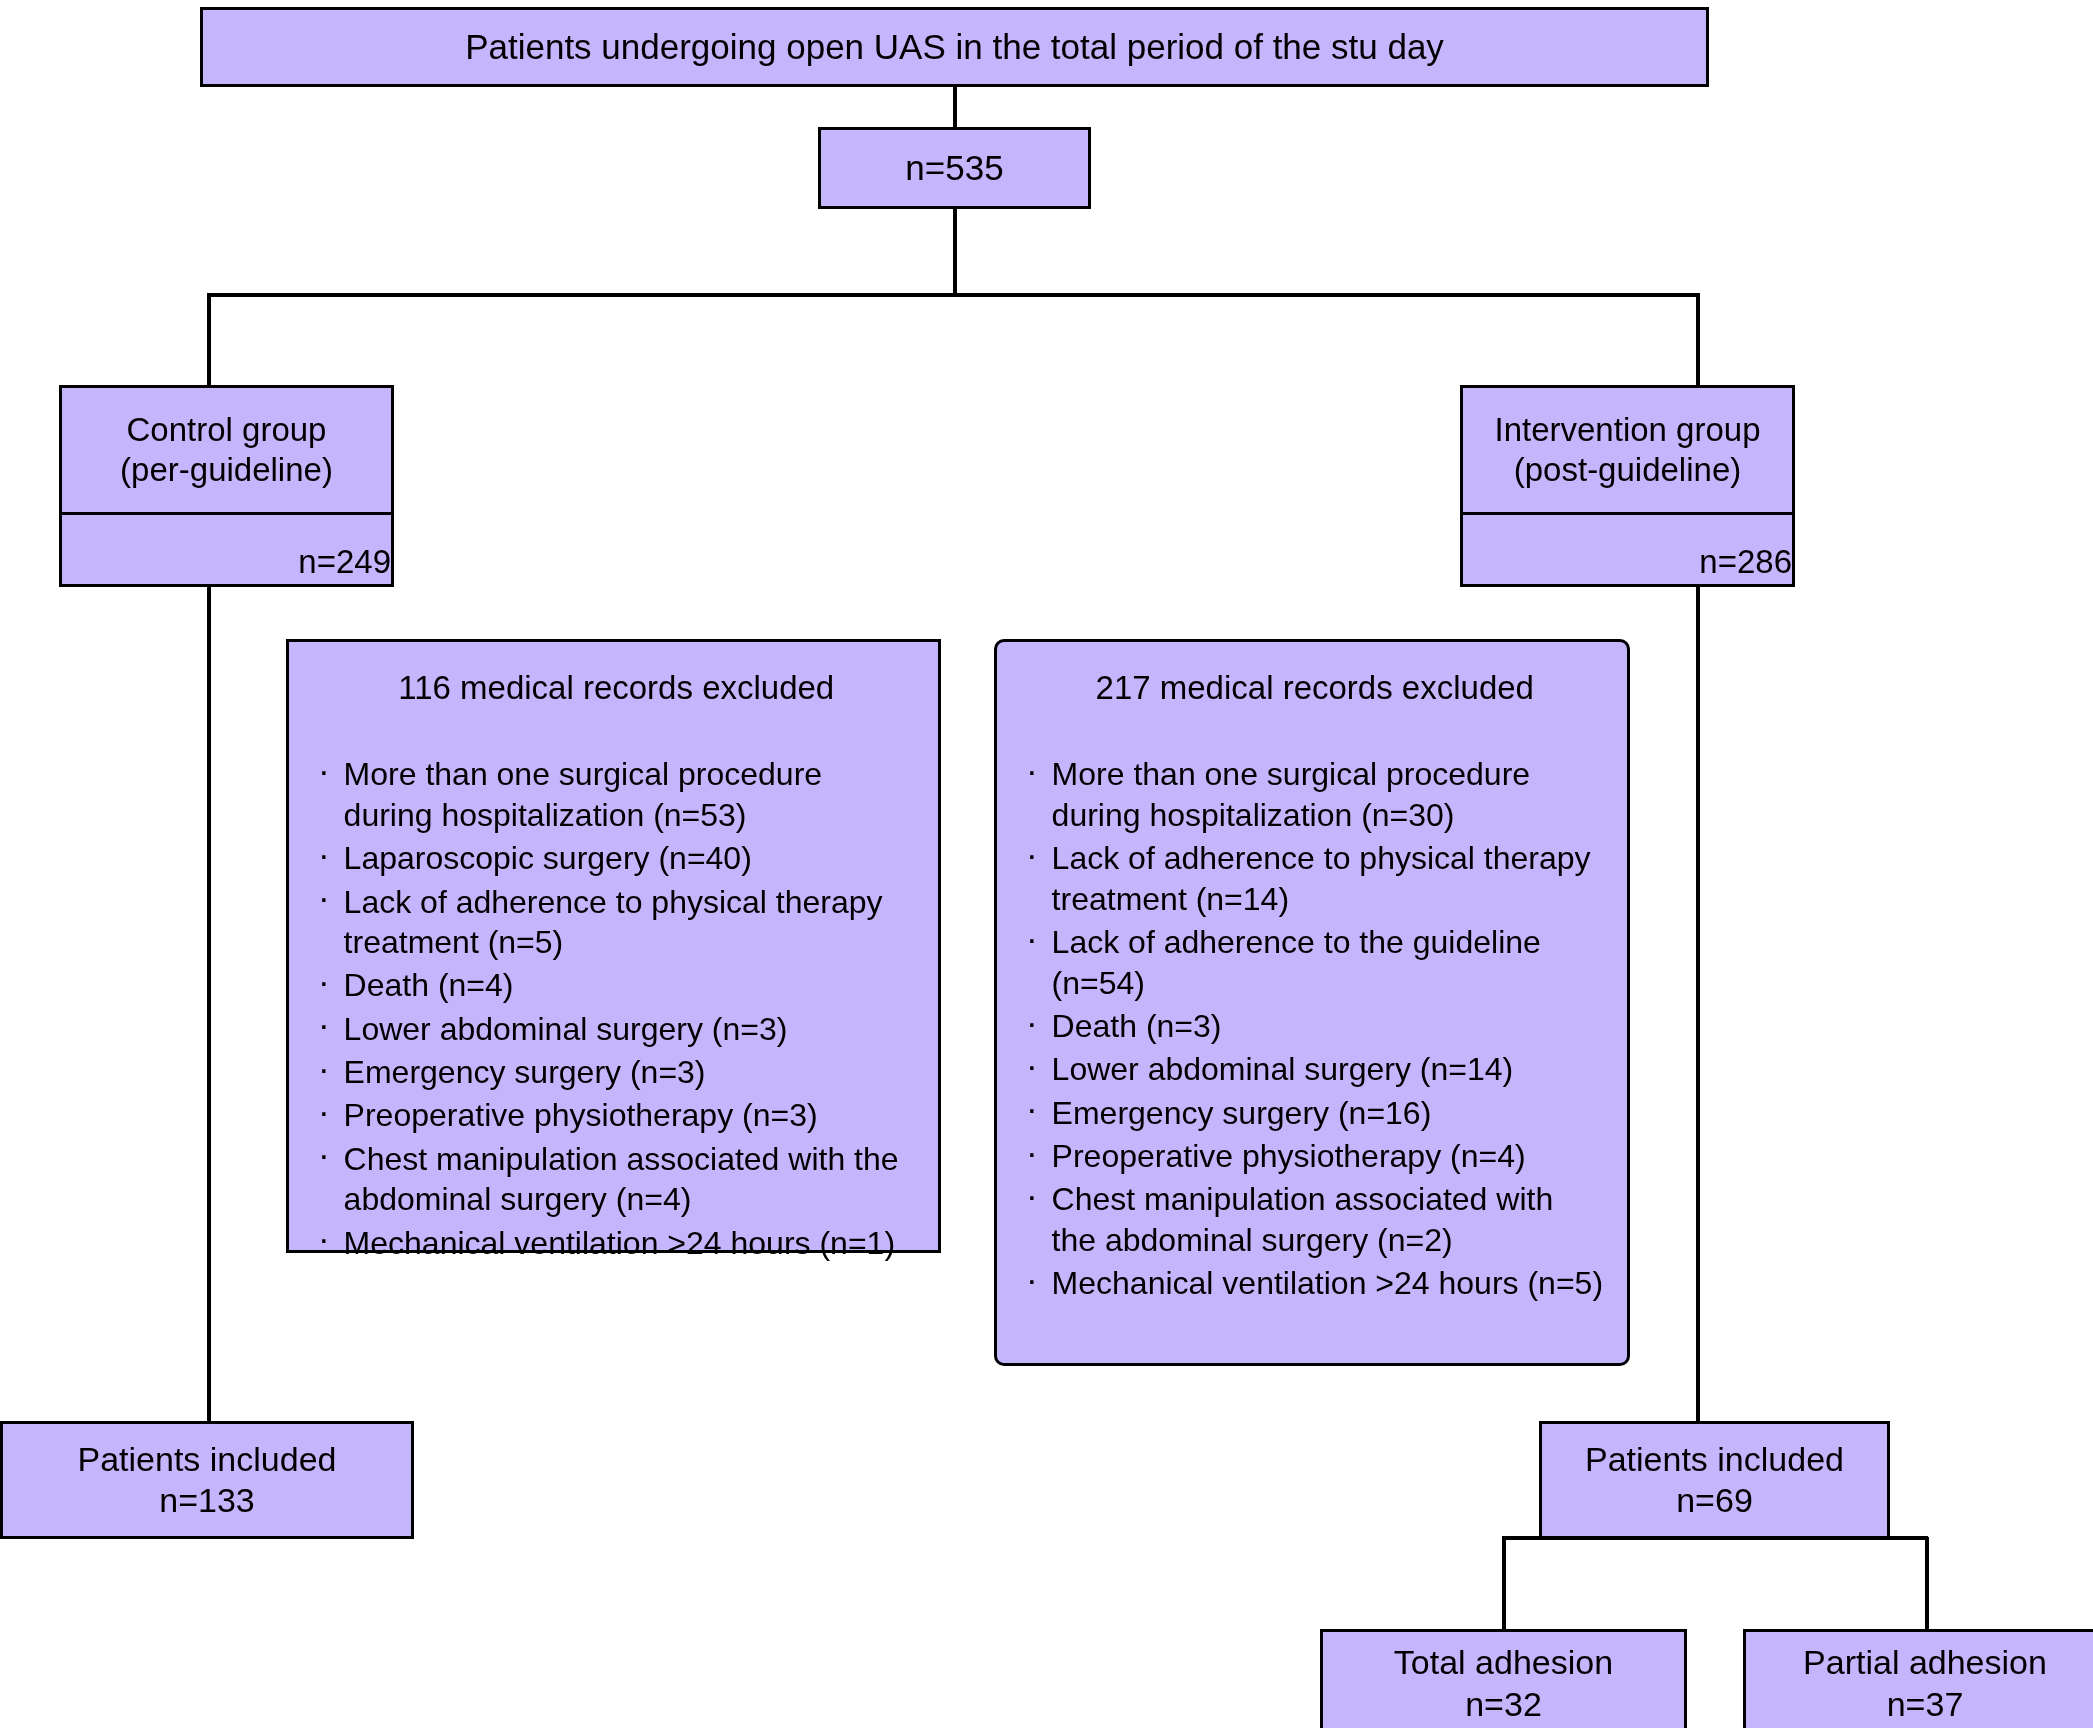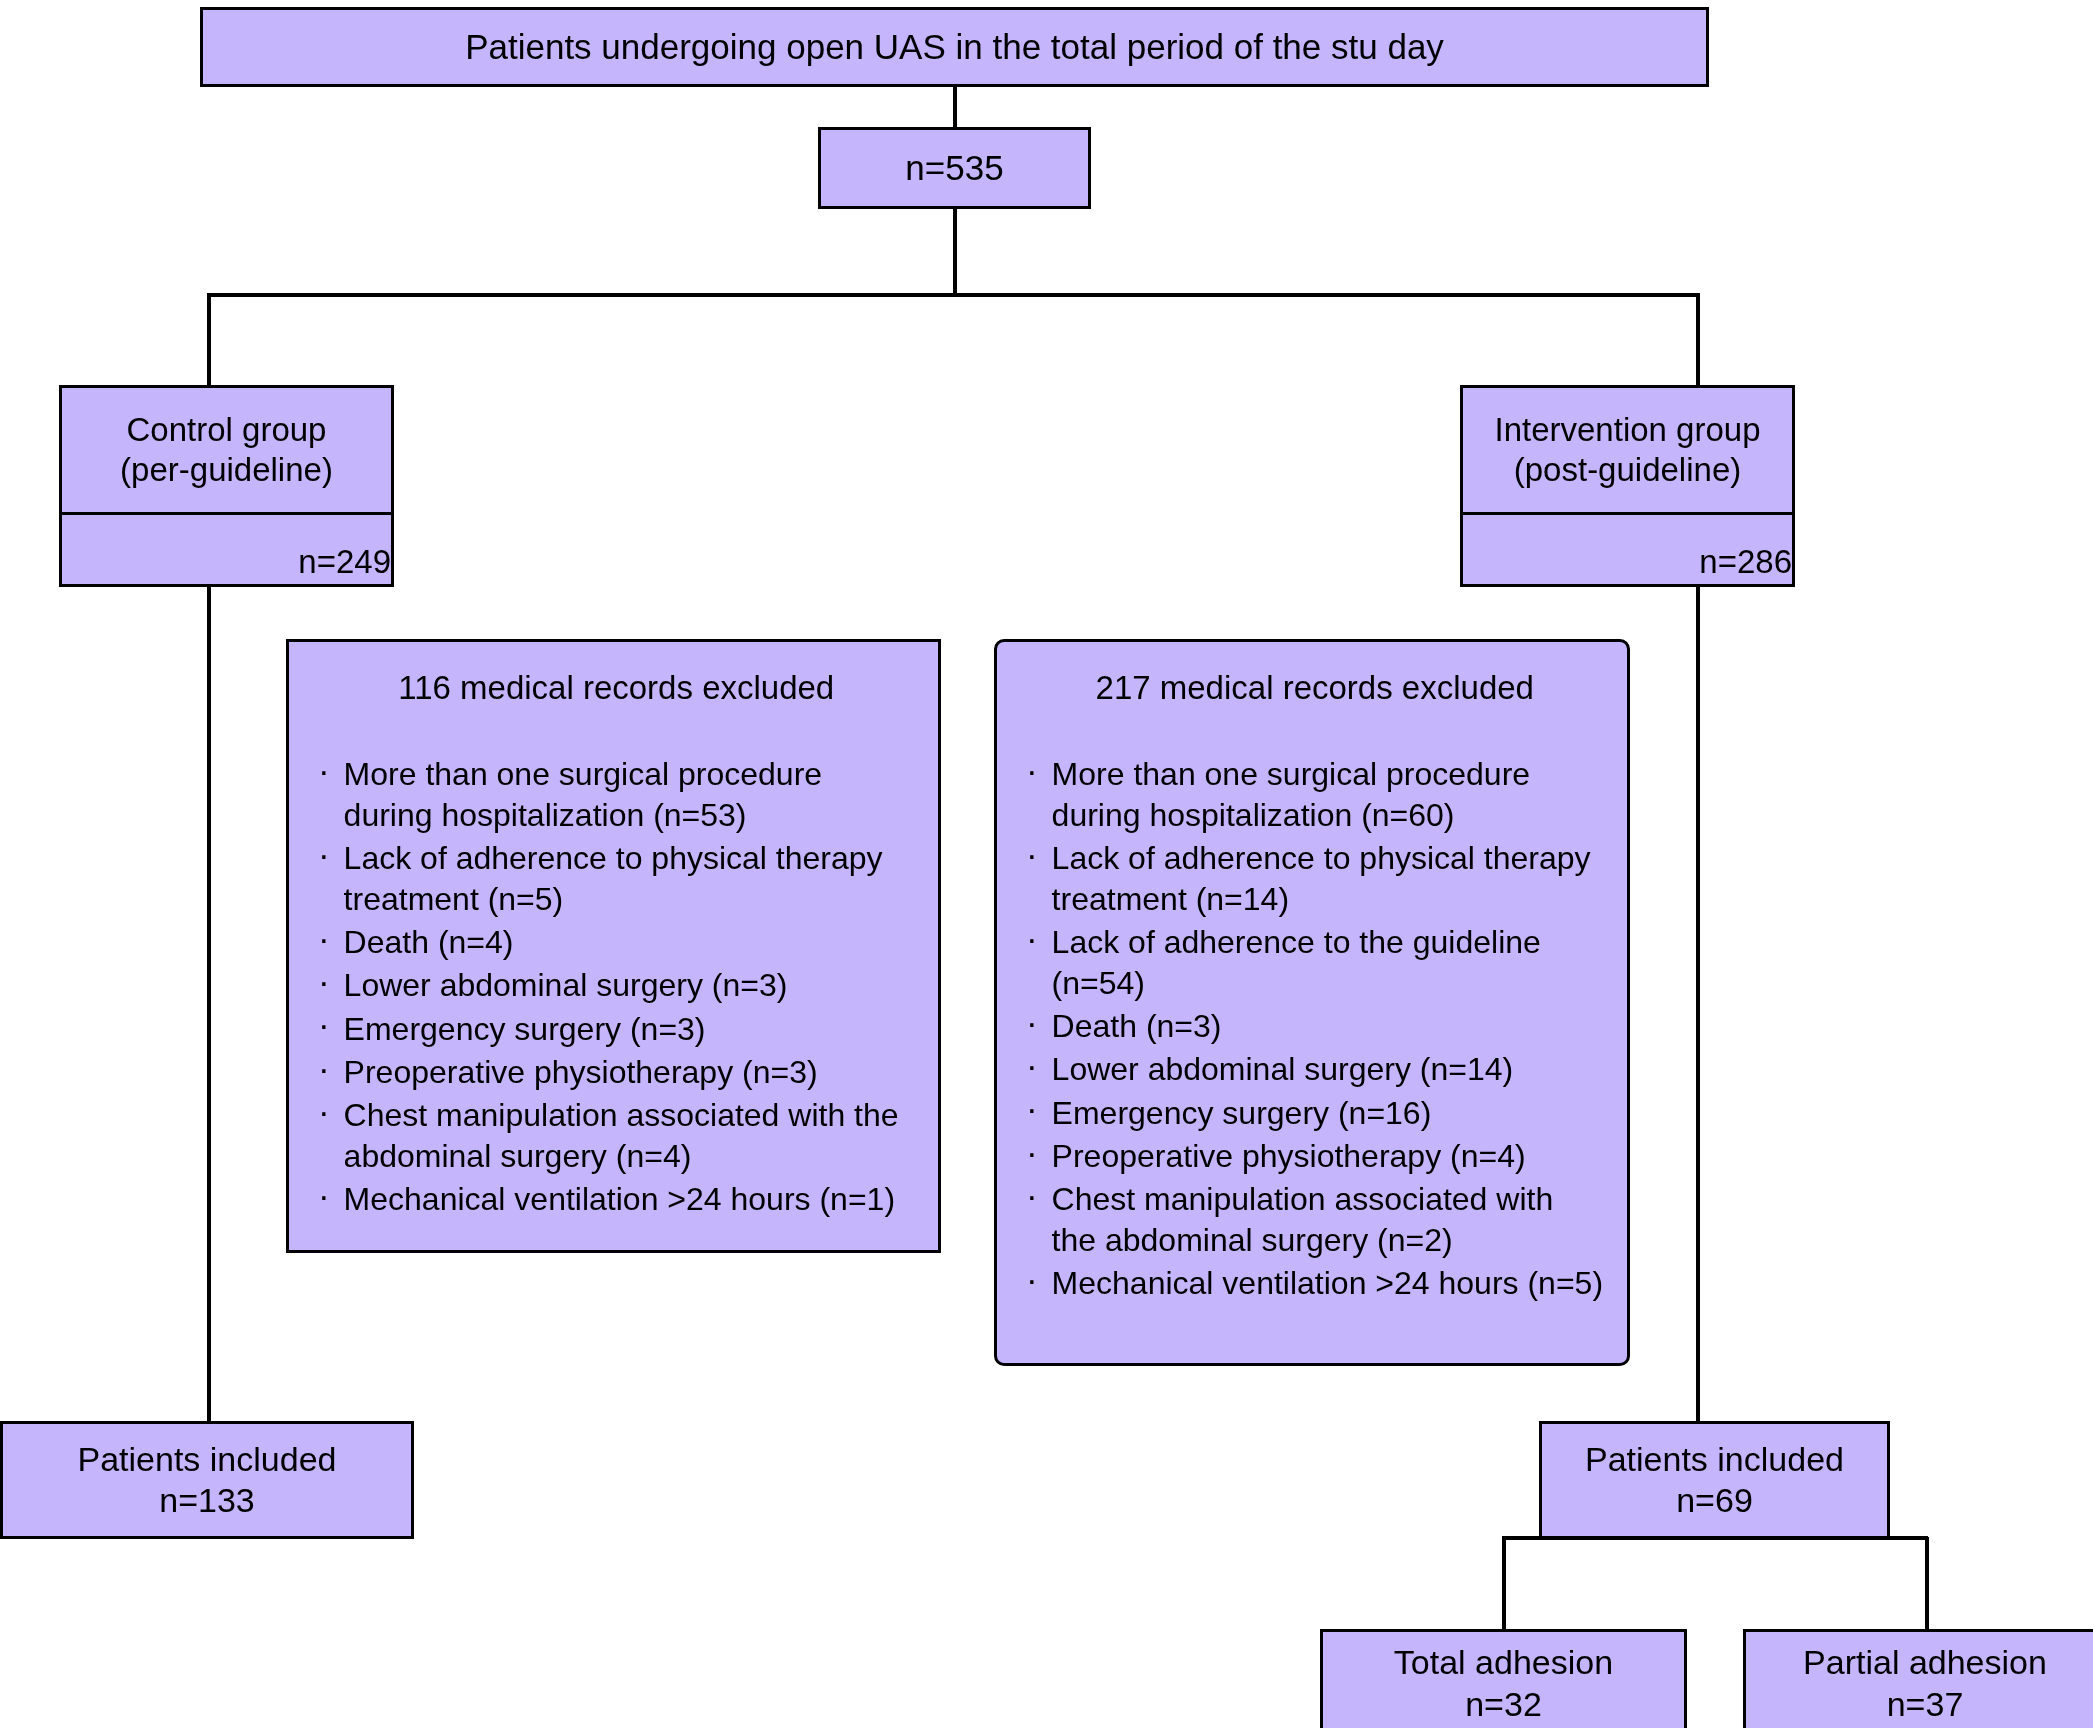--- a/index.html
+++ b/index.html
@@ -181,34 +181,35 @@
     </div>
     <div class="grp-n">
       <span>n=286</span>
     </div>
   </div>
 
   <div class="box" id="exclusion-left">
     <div class="excl-title">116 medical records excluded</div>
     <ul class="excl-list">
       <li>More than one surgical procedure during hospitalization (n=53)</li>
+      <li>Laparoscopic surgery (n=40)</li>
       <li>Lack of adherence to physical therapy treatment (n=5)</li>
       <li>Death (n=4)</li>
       <li>Lower abdominal surgery (n=3)</li>
       <li>Emergency surgery (n=3)</li>
       <li>Preoperative physiotherapy (n=3)</li>
       <li>Chest manipulation associated with the abdominal surgery (n=4)</li>
       <li>Mechanical ventilation &gt;24 hours (n=1)</li>
     </ul>
   </div>
 
   <div class="box" id="exclusion-right">
     <div class="excl-title">217 medical records excluded</div>
     <ul class="excl-list">
-      <li>More than one surgical procedure during hospitalization (n=60)</li>
+      <li>More than one surgical procedure during hospitalization (n=30)</li>
       <li>Lack of adherence to physical therapy treatment (n=14)</li>
       <li>Lack of adherence to the guideline (n=54)</li>
       <li>Death (n=3)</li>
       <li>Lower abdominal surgery (n=14)</li>
       <li>Emergency surgery (n=16)</li>
       <li>Preoperative physiotherapy (n=4)</li>
       <li>Chest manipulation associated with the abdominal surgery (n=2)</li>
       <li>Mechanical ventilation &gt;24 hours (n=5)</li>
     </ul>
   </div>

